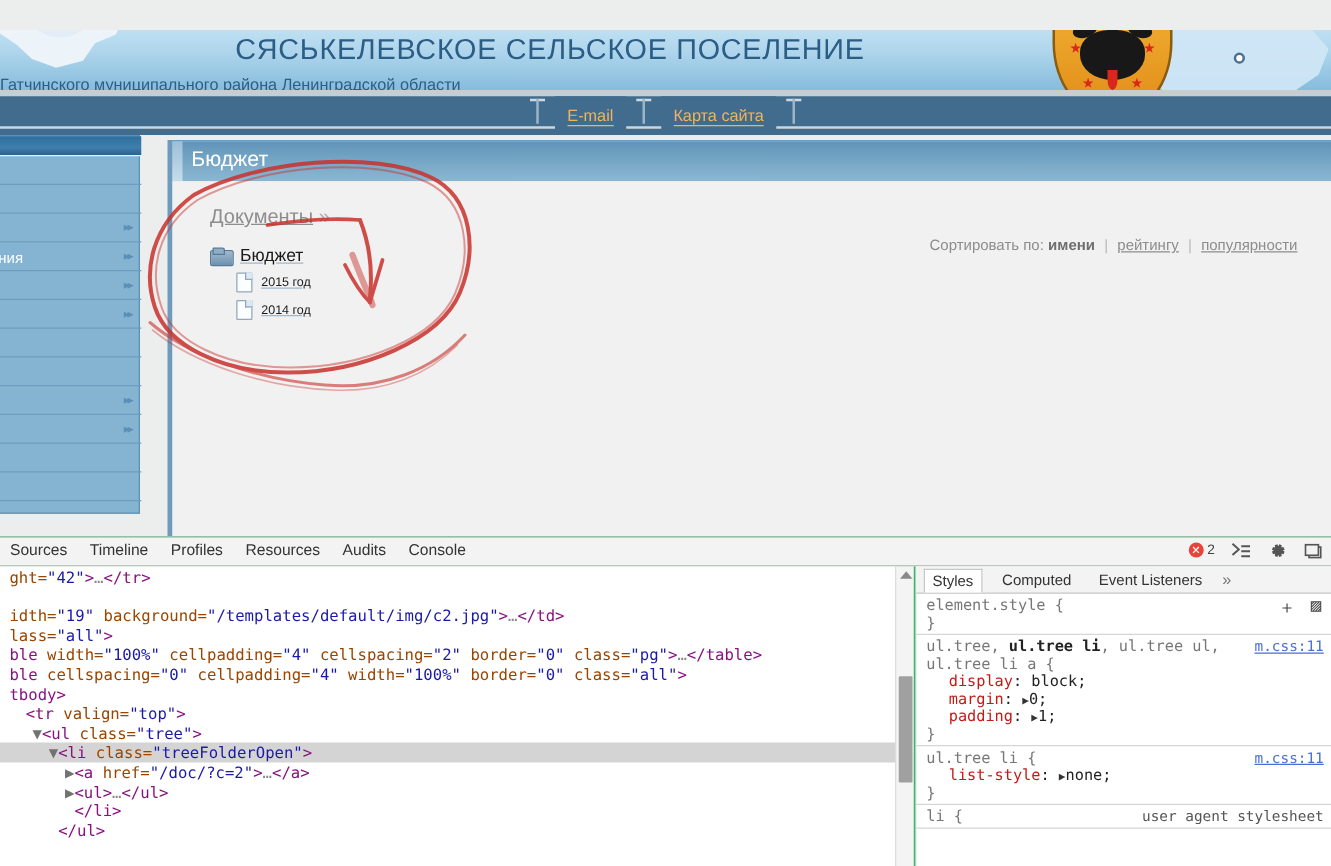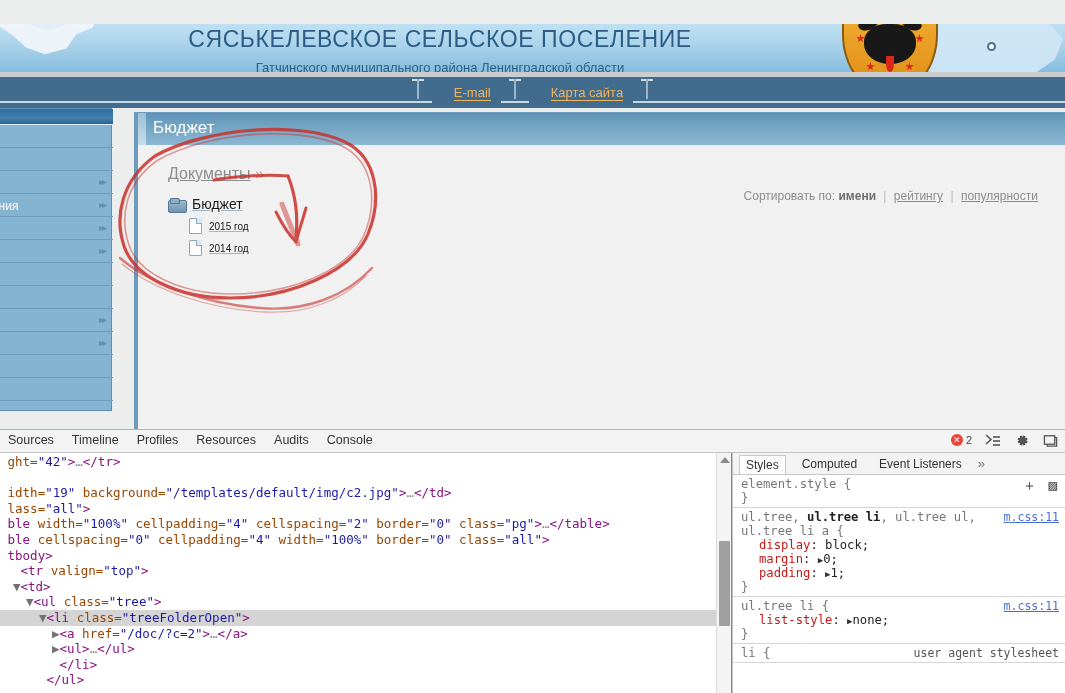--- a/index.html
+++ b/index.html
@@ -74,21 +74,21 @@
   .cf1 { left:12px; top:34px; } .cf2 { right:12px; top:34px; }
   .cf3 { left:22px; top:62px; } .cf4 { right:22px; top:62px; }
 
   .site-title {
     position:absolute; left:0; top:2px; width:880px;
     text-align:center; font-size:23px; letter-spacing:.6px;
     color:#2b5d85; font-family:"Liberation Sans", sans-serif;
   }
   .site-subtitle {
     position:absolute; left:0; top:36px; width:880px;
-    text-align:center; font-size:13px; color:#2e5e80;
+    font-size:13px; color:#2e5e80;
   }
 
   
   .navbar {
     position:absolute; left:0; top:72px; width:1065px; height:36px;
     background:#426c8e;
     border-top:5px solid #c9cdd0;
   }
   .nav-inner {
     position:absolute; left:0; top:0; width:1065px; height:31px;
@@ -108,21 +108,21 @@
   .nav-sep::after {
     content:""; position:absolute; left:13px; top:2px;
     width:2px; height:20px; background:#9db4c7;
   }
   .nav-link {
     position:relative; z-index:2; padding:0 10px; height:31px;
     display:flex; align-items:center;
     color:#f0b45c; font-size:13px; text-decoration:none;
     background:#426c8e;
   }
-  .nav-link span { border-bottom:1px solid #f0b45c;margin-left:12px; }
+  .nav-link span { border-bottom:1px solid #f0b45c; }
 
   
   .page-body {
     position:absolute; left:0; top:108px; width:1065px; height:321px;
     background:#eceded;
   }
   .sidebar {
     position:absolute; left:-48px; top:0; width:160px; height:303px;
     background:#84b4d2; border:1px solid #5e8fb3;
   }
@@ -469,21 +469,20 @@
 
   <div class="dom-pane" id="dom-pane">
       <div class="dom-line"><span style="display:inline-block;width:0px"></span><span class="tri"> </span><span class="at">ght=</span><span class="av">"42"</span><span class="tg">&gt;</span><span class="dots">…</span><span class="tg">&lt;/tr&gt;</span></div>
       <div class="dom-line"><span style="display:inline-block;width:0px"></span><span class="tri"> </span></div>
       <div class="dom-line"><span style="display:inline-block;width:0px"></span><span class="tri"> </span><span class="at">idth=</span><span class="av">"19"</span><span class="at"> background=</span><span class="av">"/templates/default/img/c2.jpg"</span><span class="tg">&gt;</span><span class="dots">…</span><span class="tg">&lt;/td&gt;</span></div>
       <div class="dom-line"><span style="display:inline-block;width:0px"></span><span class="tri"> </span><span class="at">lass=</span><span class="av">"all"</span><span class="tg">&gt;</span></div>
       <div class="dom-line"><span style="display:inline-block;width:0px"></span><span class="tri"> </span><span class="tg">ble </span><span class="at">width=</span><span class="av">"100%"</span><span class="at"> cellpadding=</span><span class="av">"4"</span><span class="at"> cellspacing=</span><span class="av">"2"</span><span class="at"> border=</span><span class="av">"0"</span><span class="at"> class=</span><span class="av">"pg"</span><span class="tg">&gt;</span><span class="dots">…</span><span class="tg">&lt;/table&gt;</span></div>
       <div class="dom-line"><span style="display:inline-block;width:0px"></span><span class="tri"> </span><span class="tg">ble </span><span class="at">cellspacing=</span><span class="av">"0"</span><span class="at"> cellpadding=</span><span class="av">"4"</span><span class="at"> width=</span><span class="av">"100%"</span><span class="at"> border=</span><span class="av">"0"</span><span class="at"> class=</span><span class="av">"all"</span><span class="tg">&gt;</span></div>
       <div class="dom-line"><span style="display:inline-block;width:0px"></span><span class="tri"> </span><span class="tg">tbody&gt;</span></div>
       <div class="dom-line"><span style="display:inline-block;width:13px"></span><span class="tri"> </span><span class="tg">&lt;tr </span><span class="at">valign=</span><span class="av">"top"</span><span class="tg">&gt;</span></div>
-      <div class="dom-line"><span style="display:inline-block;width:13px"></span><span class="tri">▼</span><span class="tg">&lt;td&gt;</span></div>
       <div class="dom-line"><span style="display:inline-block;width:26px"></span><span class="tri">▼</span><span class="tg">&lt;ul </span><span class="at">class=</span><span class="av">"tree"</span><span class="tg">&gt;</span></div>
       <div class="dom-line sel"><span style="display:inline-block;width:39px"></span><span class="tri">▼</span><span class="tg">&lt;li </span><span class="at">class=</span><span class="av">"treeFolderOpen"</span><span class="tg">&gt;</span></div>
       <div class="dom-line"><span style="display:inline-block;width:52px"></span><span class="tri">▶</span><span class="tg">&lt;a </span><span class="at">href=</span><span class="av">"/doc/?c=2"</span><span class="tg">&gt;</span><span class="dots">…</span><span class="tg">&lt;/a&gt;</span></div>
       <div class="dom-line"><span style="display:inline-block;width:52px"></span><span class="tri">▶</span><span class="tg">&lt;ul&gt;</span><span class="dots">…</span><span class="tg">&lt;/ul&gt;</span></div>
       <div class="dom-line"><span style="display:inline-block;width:52px"></span><span class="tri"> </span><span class="tg">&lt;/li&gt;</span></div>
       <div class="dom-line"><span style="display:inline-block;width:39px"></span><span class="tri"> </span><span class="tg">&lt;/ul&gt;</span></div>
     </div>
   <div class="dom-scrollbar">
     <div class="dom-scroll-up"></div>
     <div class="dom-scroll-thumb"></div>

